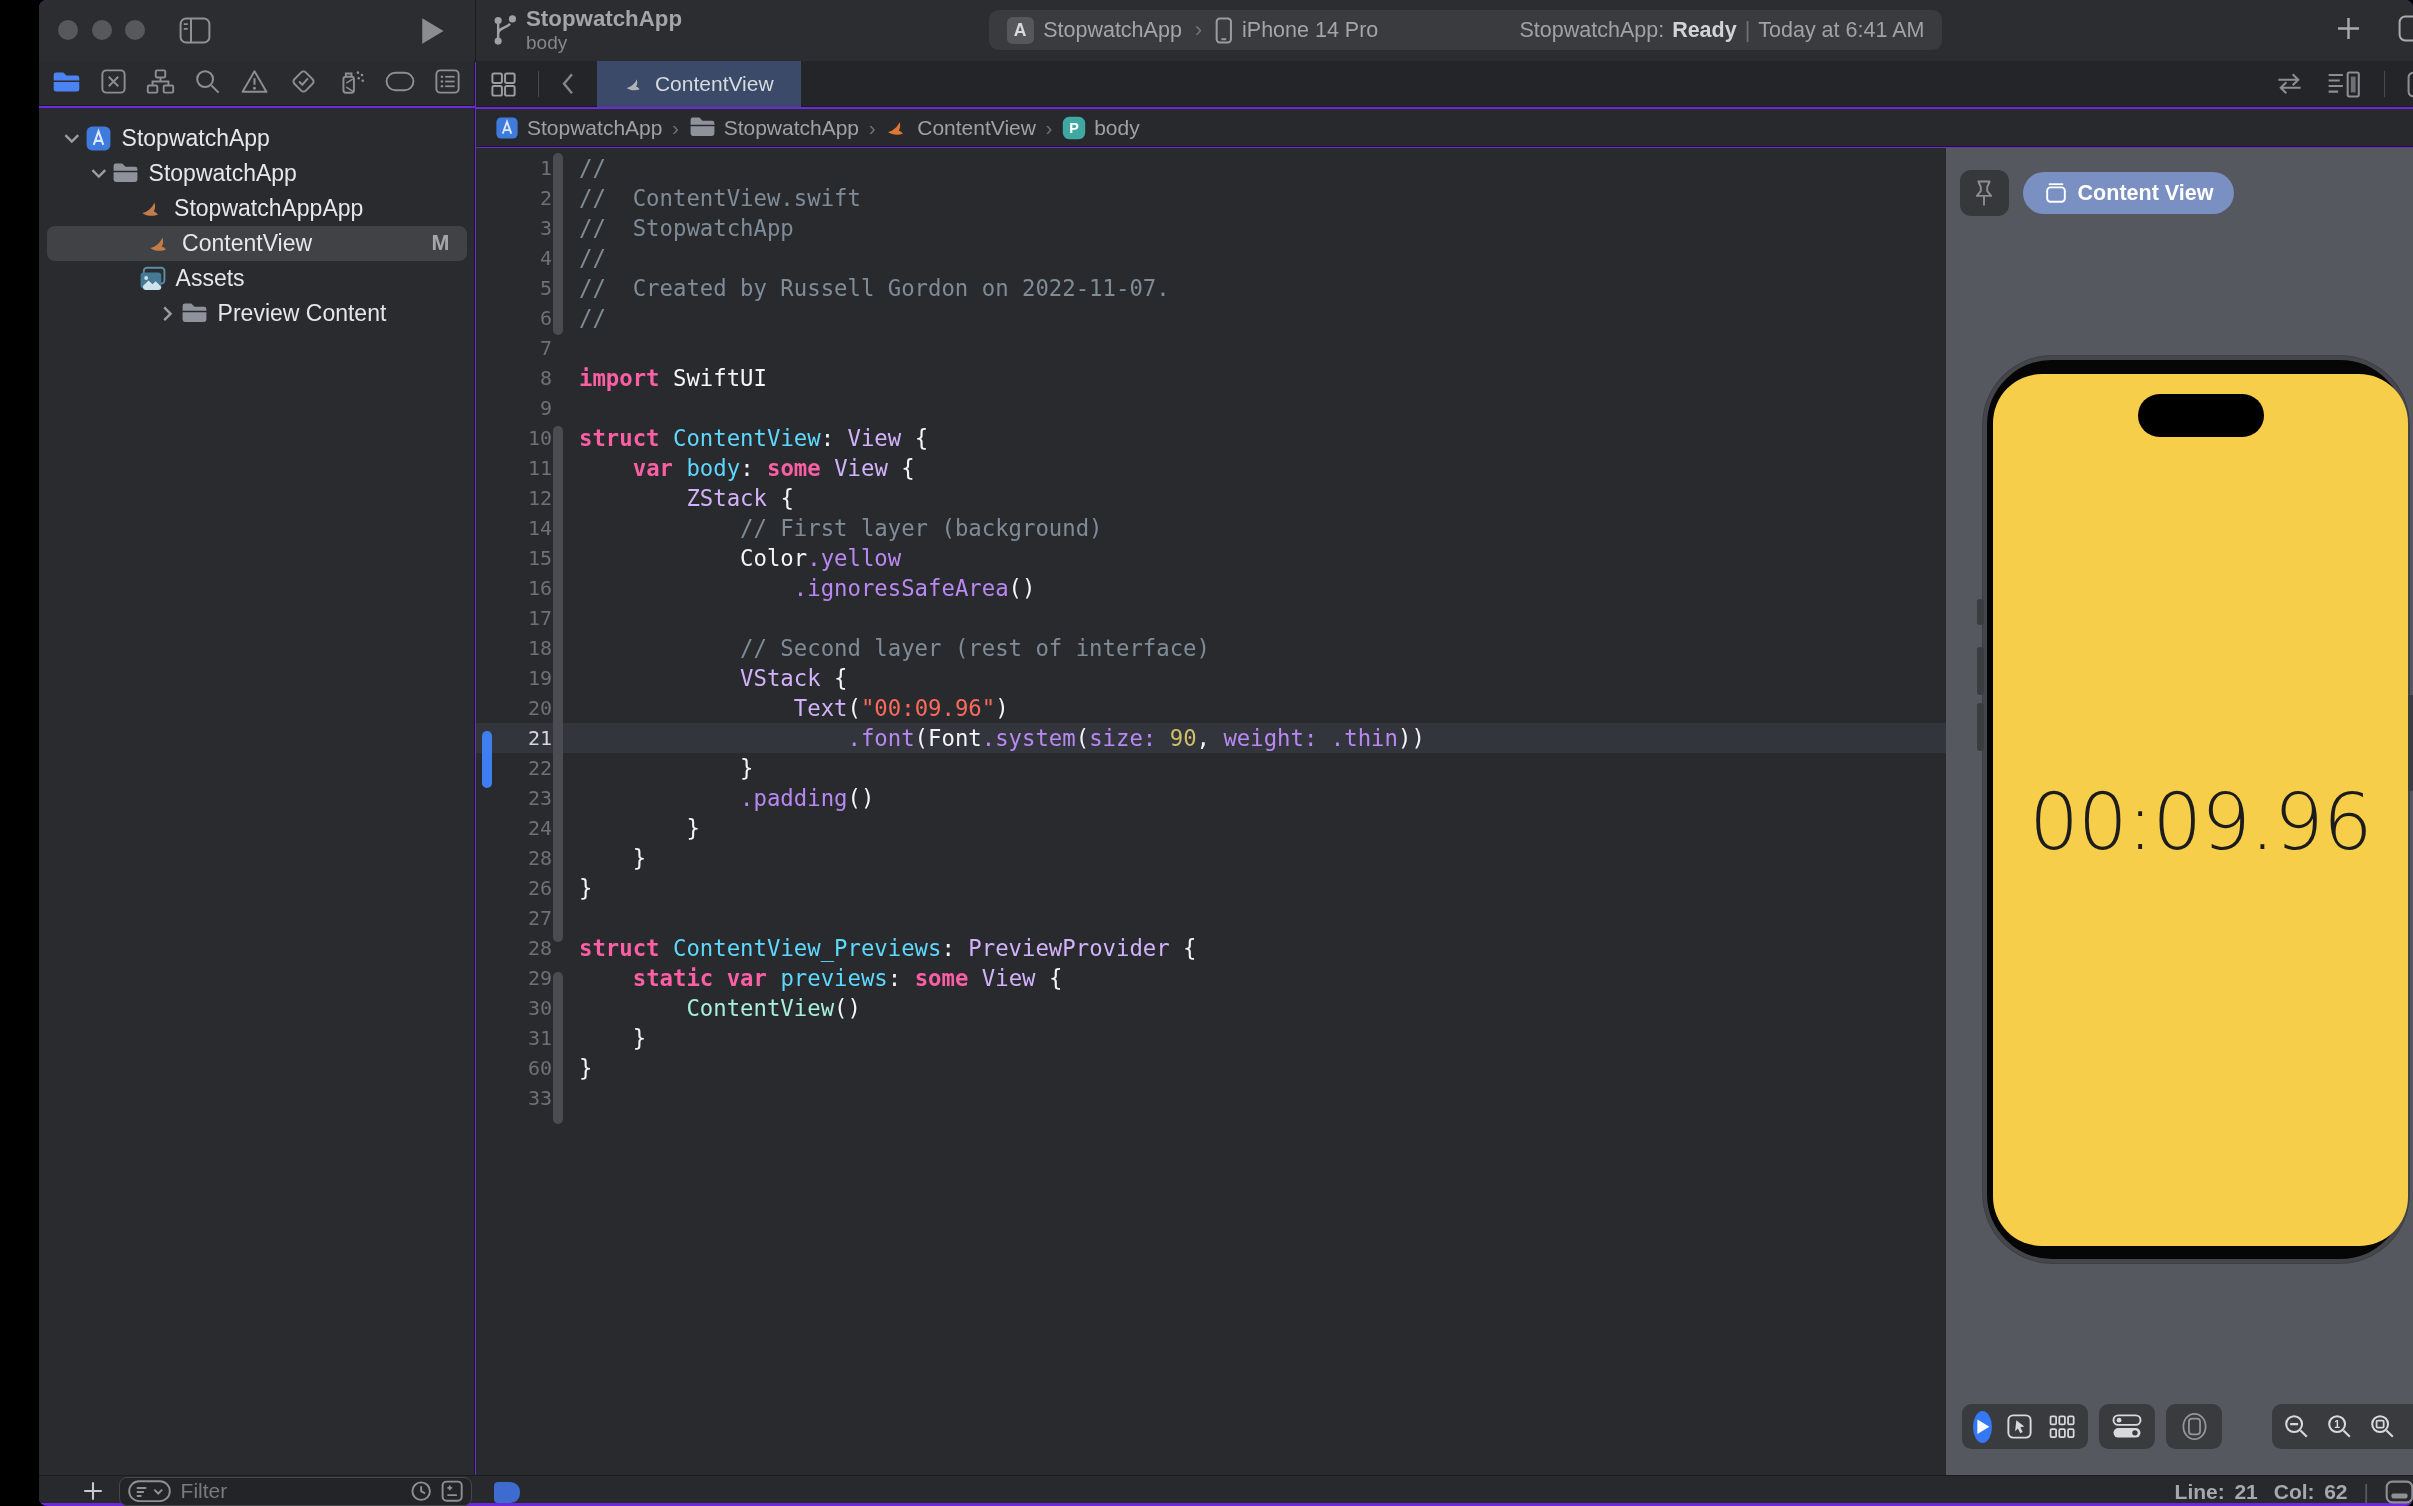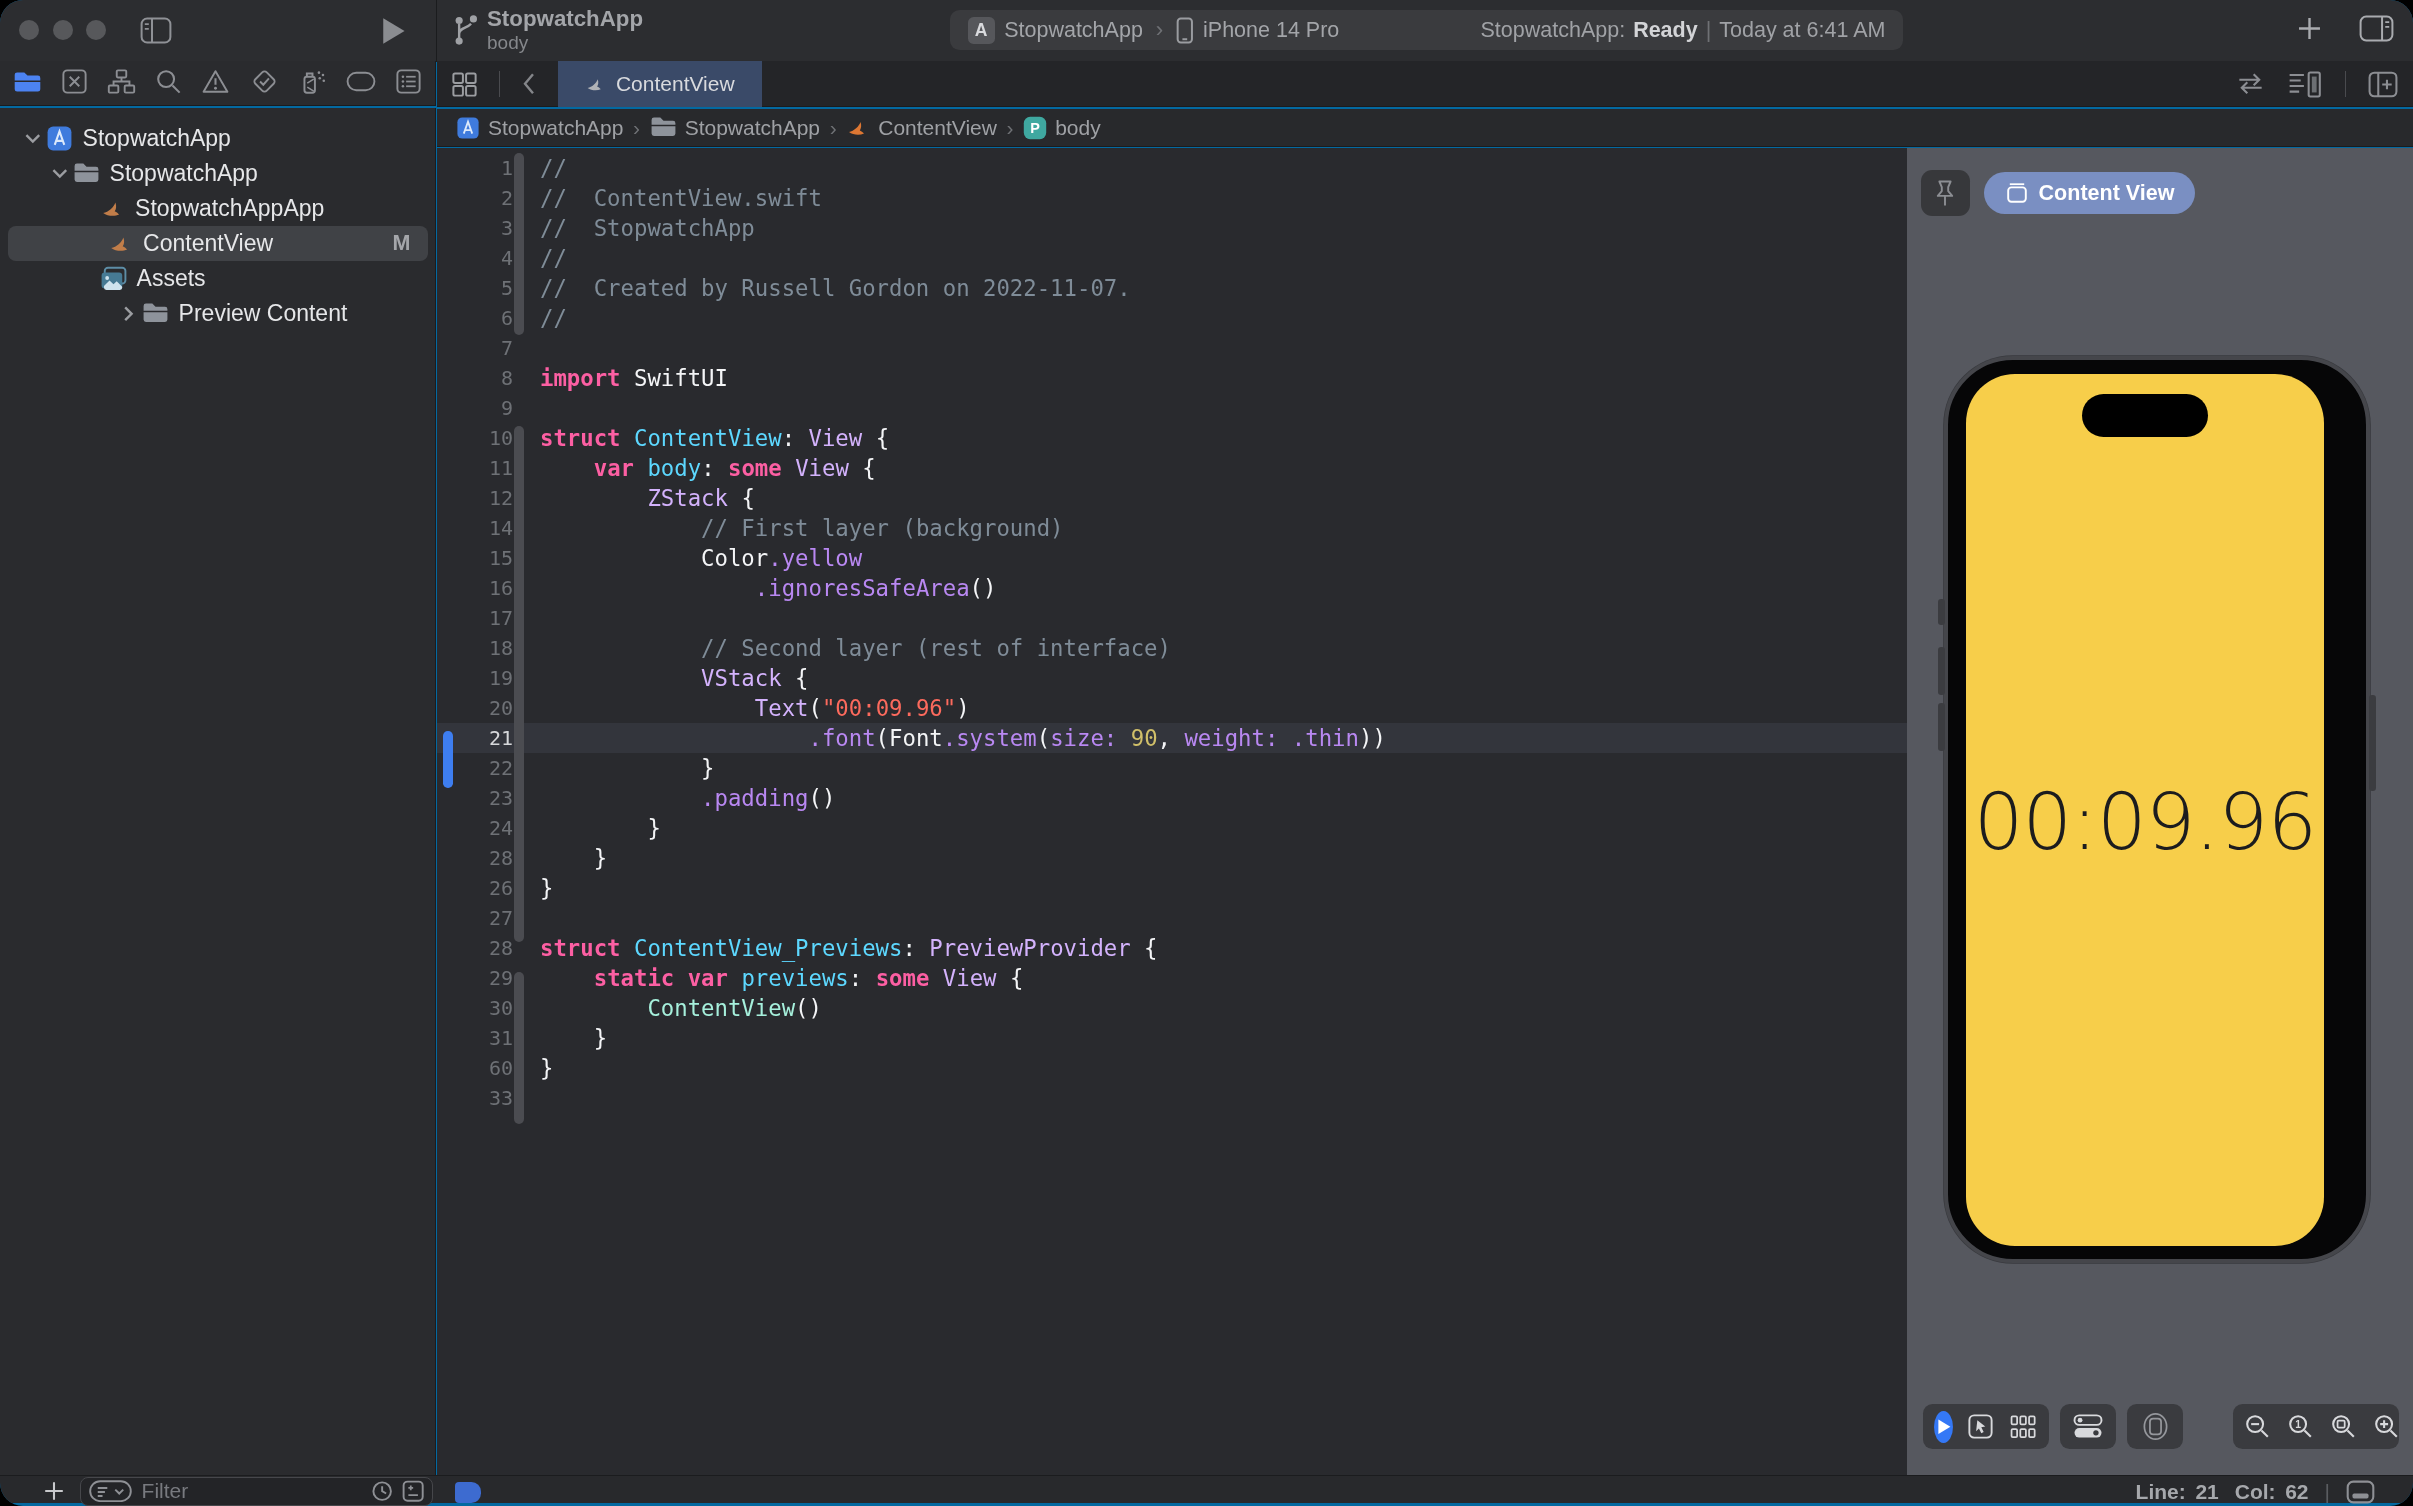--- a/index.html
+++ b/index.html
@@ -1,17 +1,17 @@
 <!DOCTYPE html>
 <html style="font-size:12.8px"><head>
 <meta charset="utf-8">
 <style>
   html,body{margin:0;padding:0;width:2413px;height:1507px;background:#000;overflow:hidden;
     font-family:"Liberation Sans","DejaVu Sans",sans-serif;-webkit-font-smoothing:antialiased;}
-  .window{position:absolute;inset:0;border-radius:23px;overflow:hidden;background:#0369a1;}
+  .window{position:absolute;inset:0;border-radius:8px;overflow:hidden;background:#6d28d9;margin-left:39px;}
   .ic{display:inline-flex;align-items:center;justify-content:center;color:#8c8e93;}
   .ic svg{display:block;}
 
   
   .toolbar{position:absolute;left:0;top:0;width:2413px;height:61px;background:#2c2d30;border-bottom:0.8px solid #1b1c1e;}
   .traffic{position:absolute;top:20px;width:20px;height:20px;border-radius:50%;background:#57585b;}
   .sb-toggle{position:absolute;left:140px;top:16px;color:#8f9196;}
   .play-btn{position:absolute;left:380px;top:16px;color:#8a8c90;}
   .tb-divider{position:absolute;left:436px;top:0;width:0.8px;height:61px;background:#1b1c1e;}
   .proj-sec{position:absolute;left:452px;top:6.4px;display:flex;align-items:center;gap:8px;}
@@ -77,21 +77,21 @@
   .changebar{position:absolute;left:6.4px;width:9.6px;background:#3e7ef0;border-radius:4.8px;}
 
   
   .canvas{position:absolute;left:1907px;top:148px;width:506px;height:1327px;background:#56585f;}
   .pin-btn{position:absolute;left:13.6px;top:22.3px;width:49px;height:46px;background:#37383b;border-radius:11.2px;
     display:flex;align-items:center;justify-content:center;color:#d6d7d9;}
   .cv-pill{position:absolute;left:77px;top:24px;height:42px;padding:0 21px;background:#7a8fc2;border-radius:21.5px;
     display:flex;align-items:center;gap:9.6px;color:#fff;font-size:21.5px;font-weight:700;}
   .phone{position:absolute;left:37px;top:208px;width:426px;height:907px;background:#060607;border:4px solid #45464b;
     border-radius:69px;box-sizing:border-box;box-shadow:0 0 0 0.8px rgba(0,0,0,.35);}
-  .screen{position:absolute;left:18px;top:13.6px;width:358px;height:872px;background:#f7ce4a;border-radius:49px;overflow:hidden;}
+  .screen{position:absolute;left:6px;top:13.6px;width:415px;height:872px;background:#f7ce4a;border-radius:49px;overflow:hidden;}
   .island{position:absolute;left:50%;top:20px;transform:translateX(-50%);width:126px;height:43px;background:#000;border-radius:22.3px;}
   .stop-time{position:absolute;left:0;top:403px;width:100%;text-align:center;
     font-family:"DejaVu Sans",sans-serif;font-weight:100;font-size:78px;color:#1c1c1e;letter-spacing:-0.8px;}
   .sbtn{position:absolute;background:#3b3c40;width:6.4px;border-radius:3.2px;}
   .pv-bar{position:absolute;top:1256px;height:45px;display:flex;align-items:center;background:#3a3b3f;border-radius:9.6px;padding:0 11.2px;gap:17.6px;box-sizing:border-box;}
   .pv-btn{display:flex;align-items:center;justify-content:center;color:#d8d9dc;}
   .pv-btn.play{width:32px;height:32px;background:#3478f6;border-radius:50%;color:#fff;}
   .pv-btn.dim{color:#95979c;}
 
   

